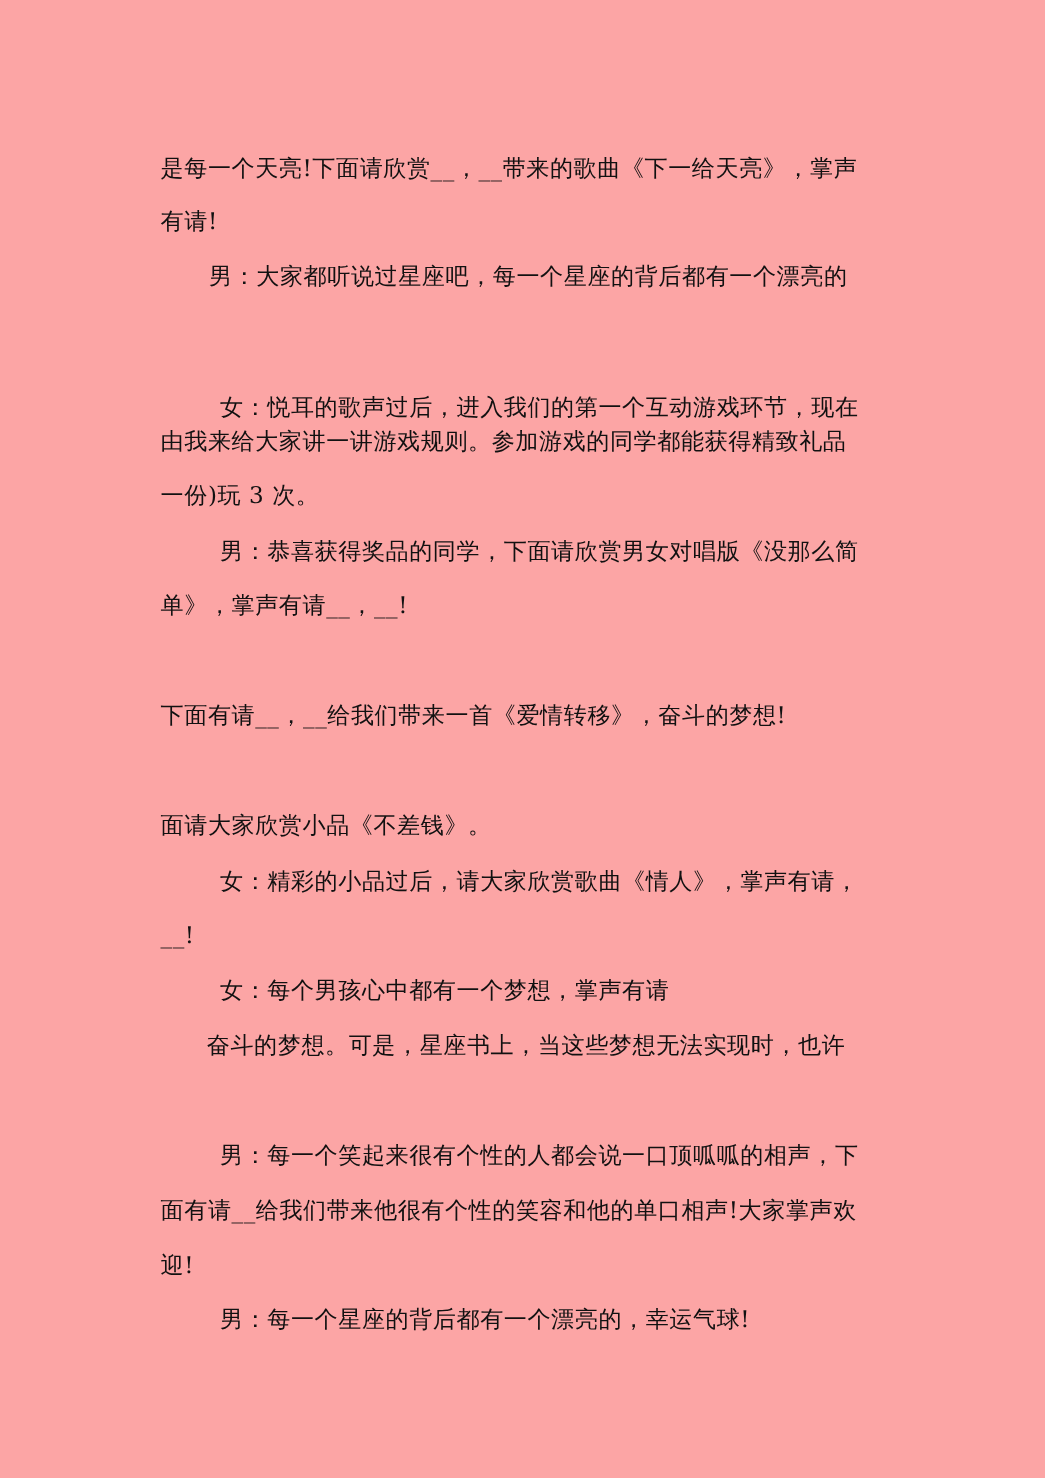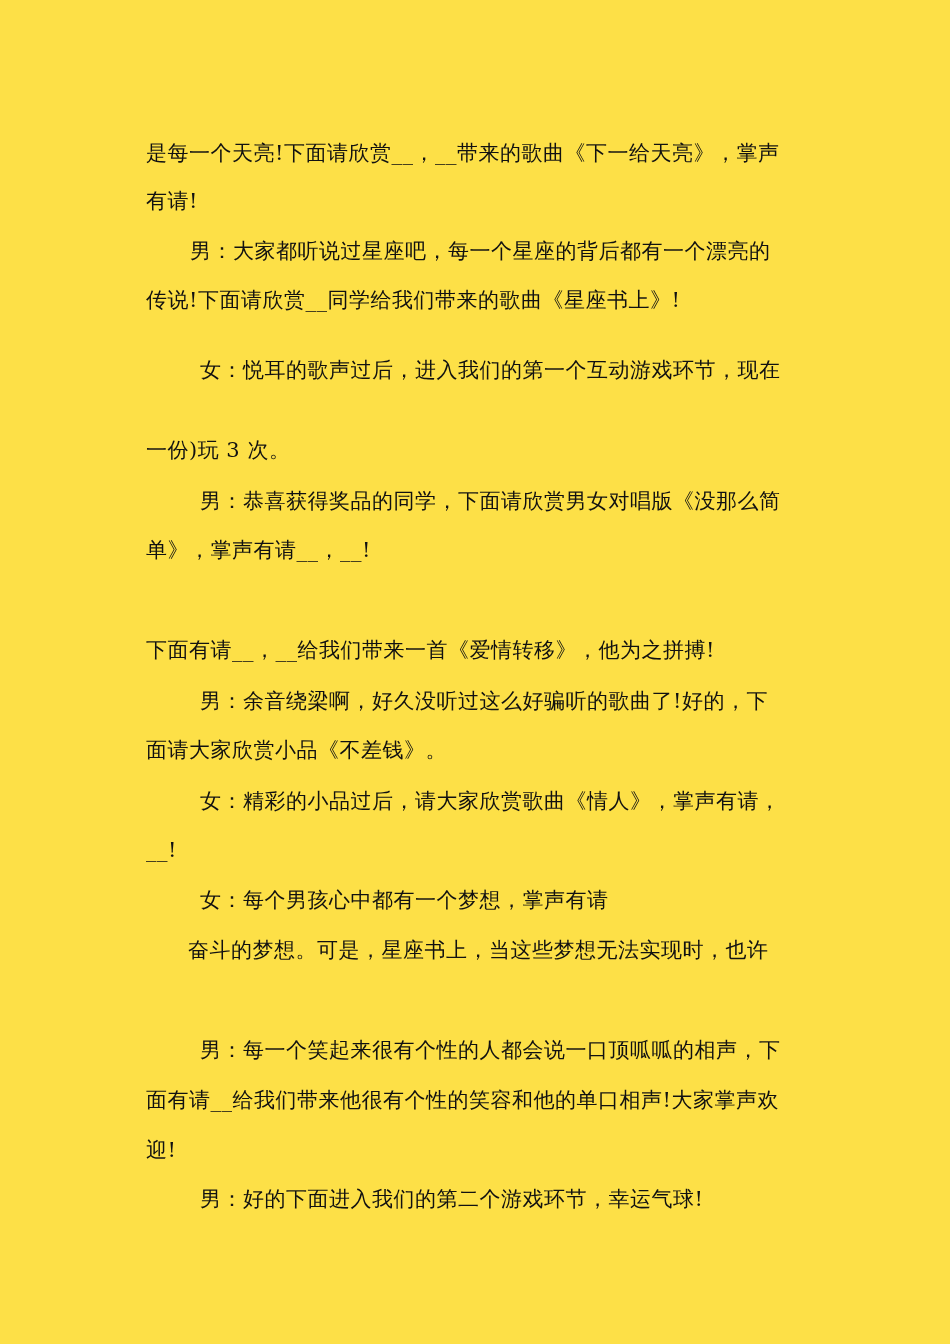--- a/index.html
+++ b/index.html
@@ -14,47 +14,46 @@
       overflow: hidden;
       font-family: "DejaVu Serif", "Liberation Serif", serif;
       color: #111111;
     }
     .page {
       position: absolute;
       left: 0;
       top: 0;
       width: 950px;
       height: 1344px;
-      background: #fde047;
+      background: #fca5a5;
     }
     .line {
       position: absolute;
       left: 146px;
       font-size: 21px;
       line-height: 26px;
       white-space: nowrap;
       letter-spacing: 0.5px;
     }
   </style>
 </head>
 <body>
 
 <div class="page">
   <div class="line" style="left:146px;top:140px;">是每一个天亮!下面请欣赏__，__带来的歌曲《下一给天亮》，掌声</div>
   <div class="line" style="left:146px;top:188px;">有请!</div>
   <div class="line" style="left:190px;top:238px;">男：大家都听说过星座吧，每一个星座的背后都有一个漂亮的</div>
-  <div class="line" style="left:146px;top:287px;">传说!下面请欣赏__同学给我们带来的歌曲《星座书上》!</div>
   <div class="line" style="left:200px;top:338px;margin-top:19px;">女：悦耳的歌声过后，进入我们的第一个互动游戏环节，现在</div>
+  <div class="line" style="left:146px;top:388px;">由我来给大家讲一讲游戏规则。参加游戏的同学都能获得精致礼品</div>
   <div class="line" style="left:146px;top:437px;">一份)玩 3 次。</div>
   <div class="line" style="left:200px;top:488px;">男：恭喜获得奖品的同学，下面请欣赏男女对唱版《没那么简</div>
   <div class="line" style="left:146px;top:537px;">单》，掌声有请__，__!</div>
-  <div class="line" style="left:146px;top:637px;">下面有请__，__给我们带来一首《爱情转移》，他为之拼搏!</div>
-  <div class="line" style="left:200px;top:688px;">男：余音绕梁啊，好久没听过这么好骗听的歌曲了!好的，下</div>
+  <div class="line" style="left:146px;top:637px;">下面有请__，__给我们带来一首《爱情转移》，奋斗的梦想!</div>
   <div class="line" style="left:146px;top:737px;">面请大家欣赏小品《不差钱》。</div>
   <div class="line" style="left:200px;top:788px;">女：精彩的小品过后，请大家欣赏歌曲《情人》，掌声有请，</div>
   <div class="line" style="left:146px;top:837px;">__!</div>
   <div class="line" style="left:200px;top:887px;">女：每个男孩心中都有一个梦想，掌声有请</div>
   <div class="line" style="left:188px;top:937px;">奋斗的梦想。可是，星座书上，当这些梦想无法实现时，也许</div>
   <div class="line" style="left:200px;top:1037px;">男：每一个笑起来很有个性的人都会说一口顶呱呱的相声，下</div>
   <div class="line" style="left:146px;top:1087px;">面有请__给我们带来他很有个性的笑容和他的单口相声!大家掌声欢</div>
   <div class="line" style="left:146px;top:1137px;">迎!</div>
-  <div class="line" style="left:200px;top:1186px;">男：好的下面进入我们的第二个游戏环节，幸运气球!</div>
+  <div class="line" style="left:200px;top:1186px;">男：每一个星座的背后都有一个漂亮的，幸运气球!</div>
 </div>
 
 </body></html>

